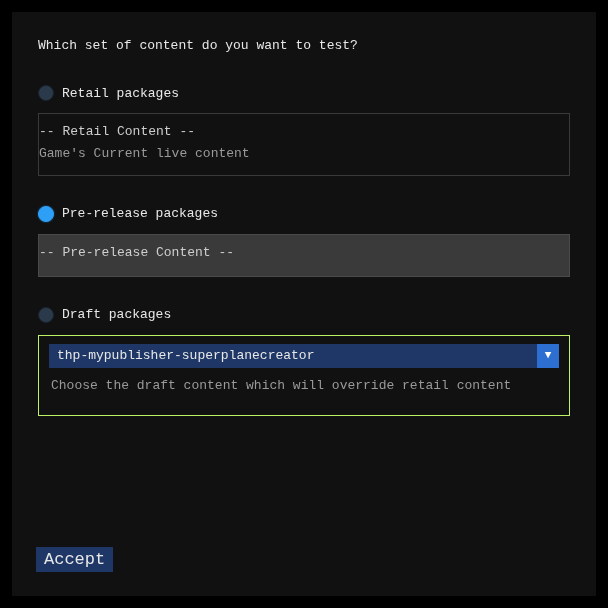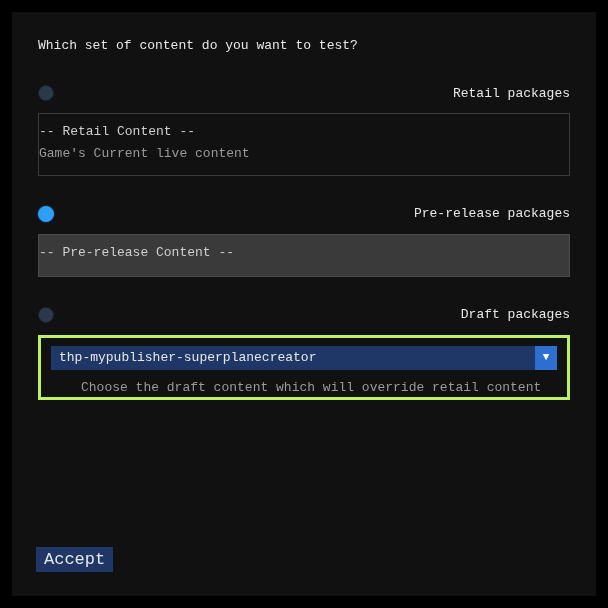--- a/index.html
+++ b/index.html
@@ -15,21 +15,20 @@
       line-height: 1.5;
       box-shadow: 0 4px 18px rgba(0,0,0,0.6);
     }
     .content { padding: 24px 26px 0 26px; }
     .question { color: #e8e8e8; margin-bottom: 28px; }
     .option { margin-bottom: 28px; }
     .option-header {
       display: flex;
       align-items: center;
       margin-bottom: 10px;
-      justify-content: space-between;
     }
     .radio {
       width: 16px; height: 16px;
       border-radius: 50%;
       background: #2a3a4a;
       margin-right: 8px;
       border: 1px solid #1a2530;
       flex-shrink: 0;
     }
     .radio.selected {
@@ -43,22 +42,22 @@
       padding: 8px 12px 12px 0;
       background: transparent;
     }
     .box.highlight {
       background: #3a3a3a;
       border-color: #4a4a4a;
     }
     .box-title { color: #cfcfcf; margin-bottom: 2px; }
     .box-desc { color: #9a9a9a; }
     .draft-box {
-      border: 3px solid #bef264;
-      padding: 8px 10px 0 10px;
+      border: 1px solid #bef264;
+      padding: 8px 10px 20px 10px;
     }
     .select {
       display: flex;
       align-items: stretch;
       height: 24px;
       margin-bottom: 8px;
     }
     .select-value {
       flex: 1;
       background: #1e3766;
@@ -71,21 +70,21 @@
     }
     .select-btn {
       width: 22px;
       background: #2d6fd1;
       color: #ffffff;
       display: flex;
       align-items: center;
       justify-content: center;
       font-size: 11px;
     }
-    .draft-desc { color: #9a9a9a; padding-left: 2px; margin-left: 28px; }
+    .draft-desc { color: #9a9a9a; padding-left: 2px; }
     .accept {
       position: absolute;
       left: 24px; bottom: 24px;
       background: #1e3766;
       color: #e8e8e8;
       padding: 3px 8px;
       font-family: inherit;
       font-size: 17px;
       border: none;
       cursor: pointer;

